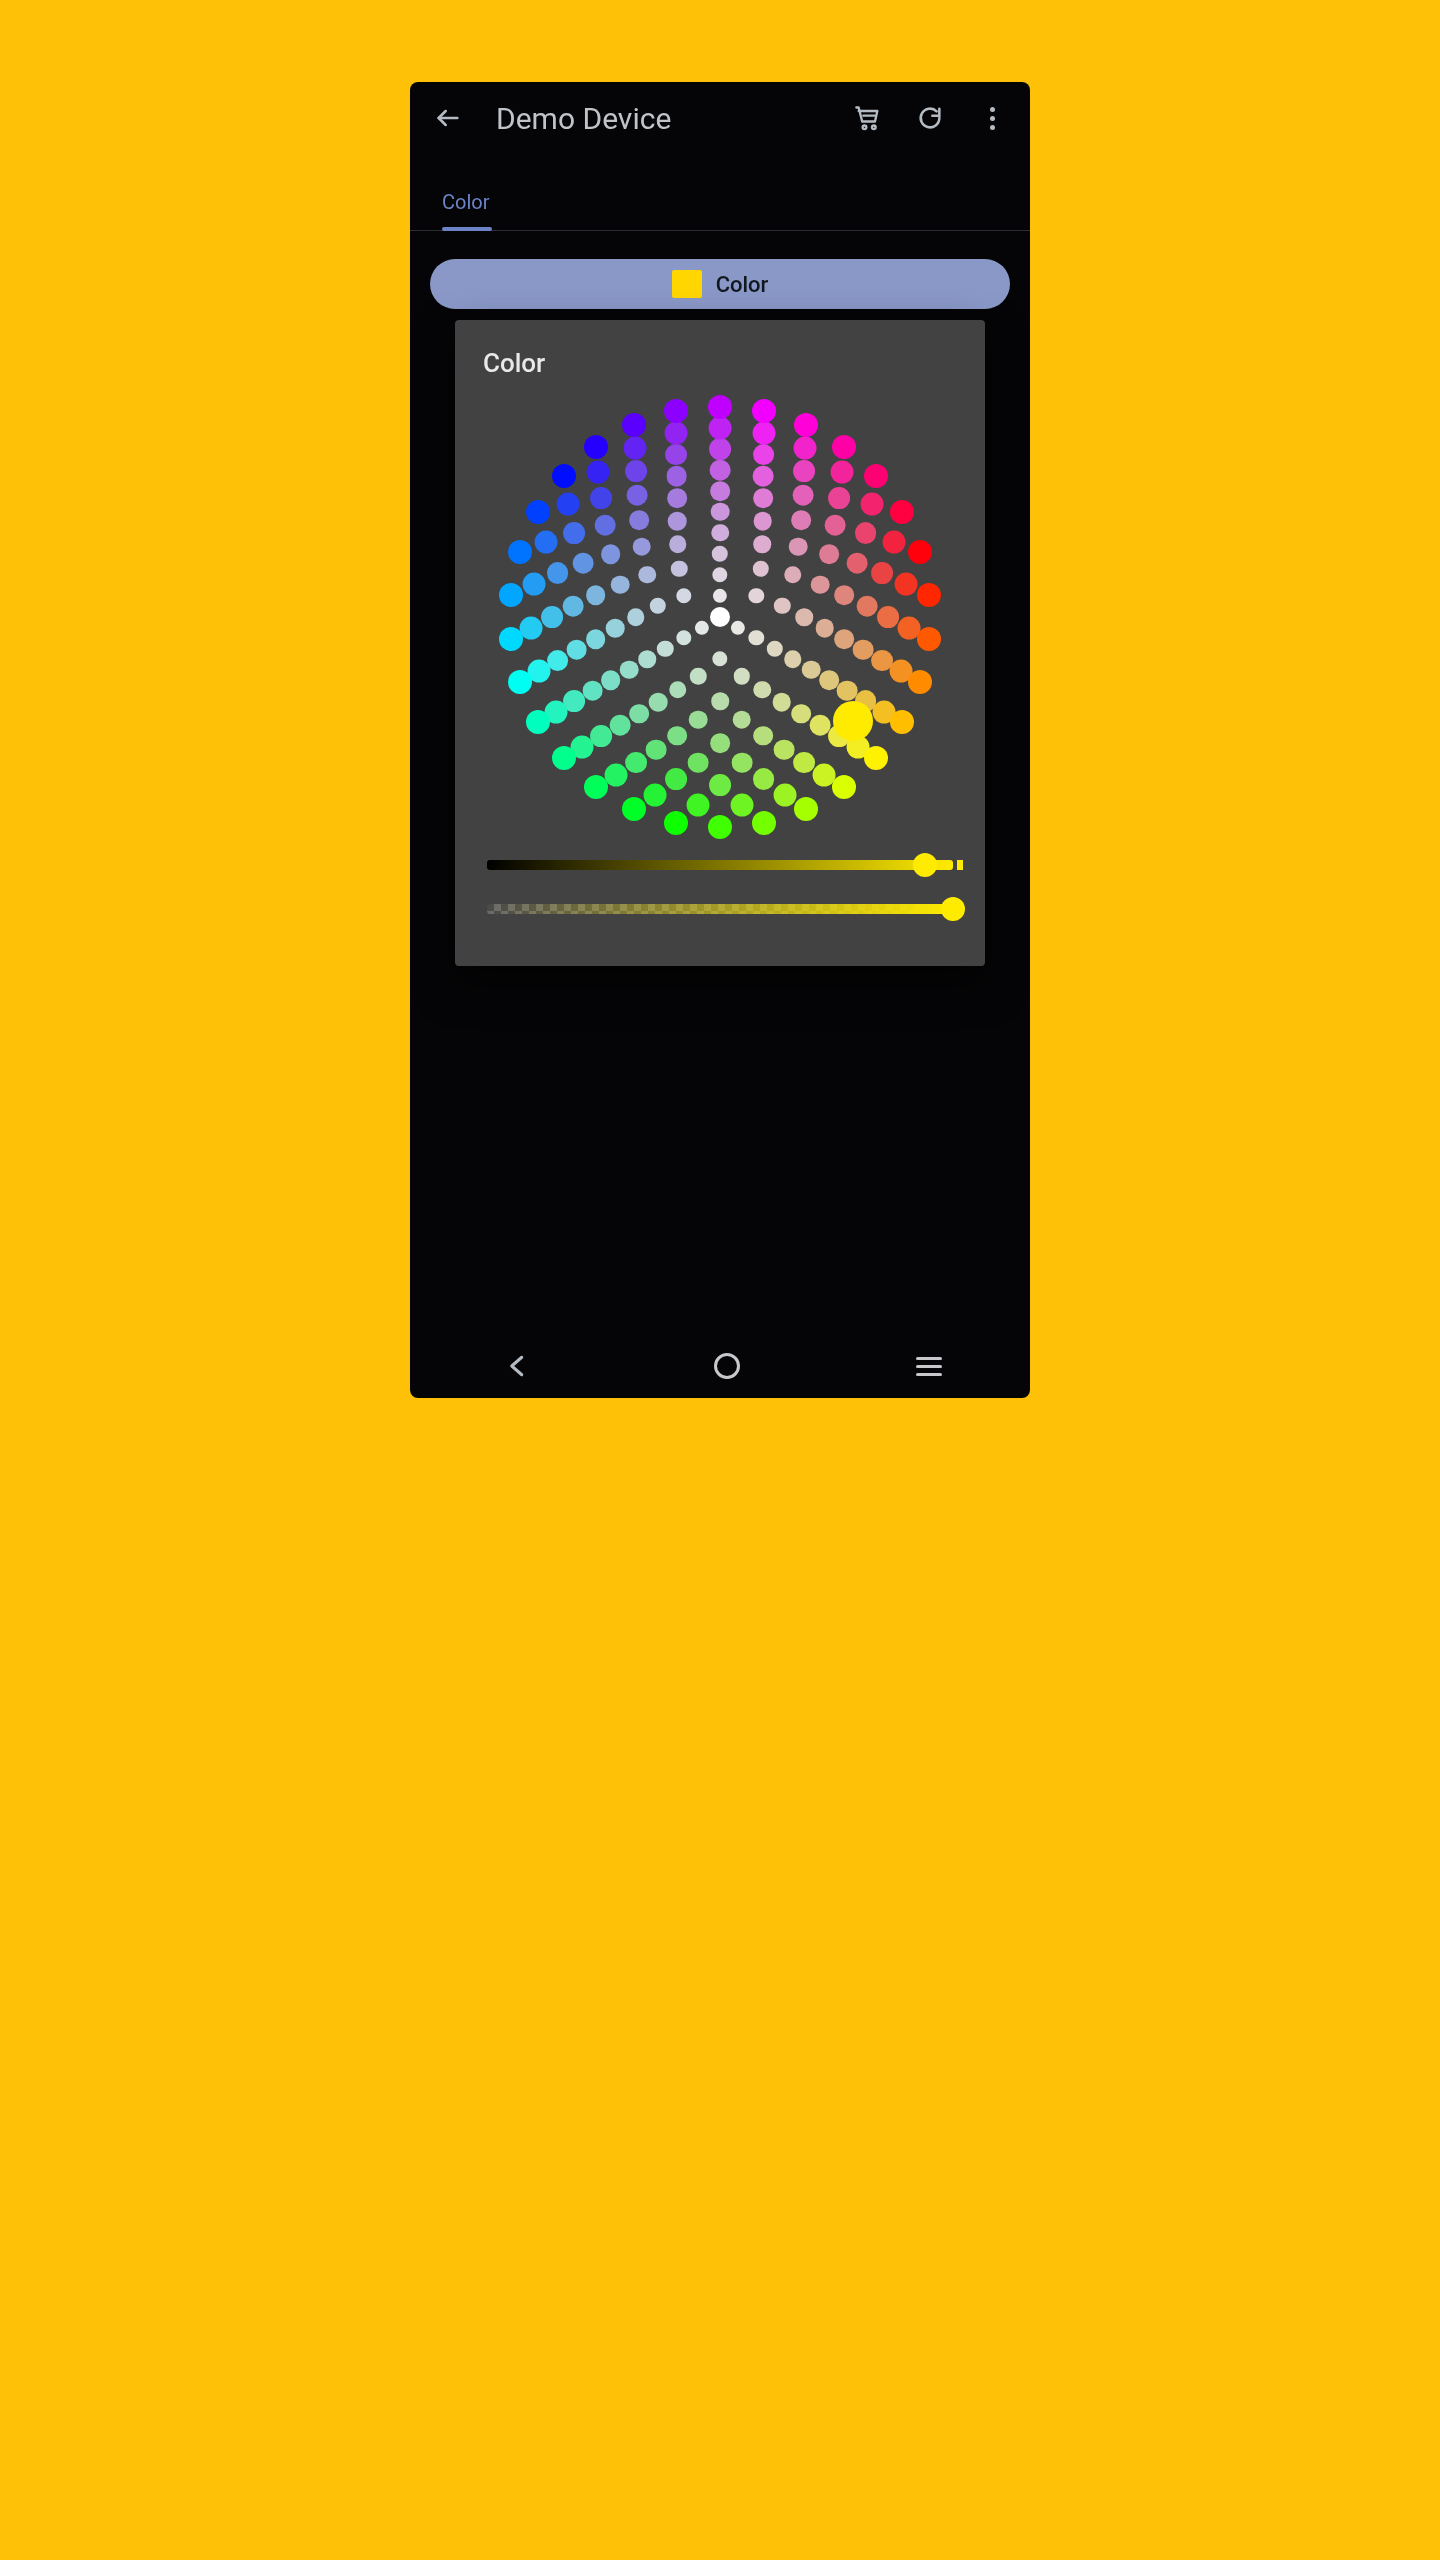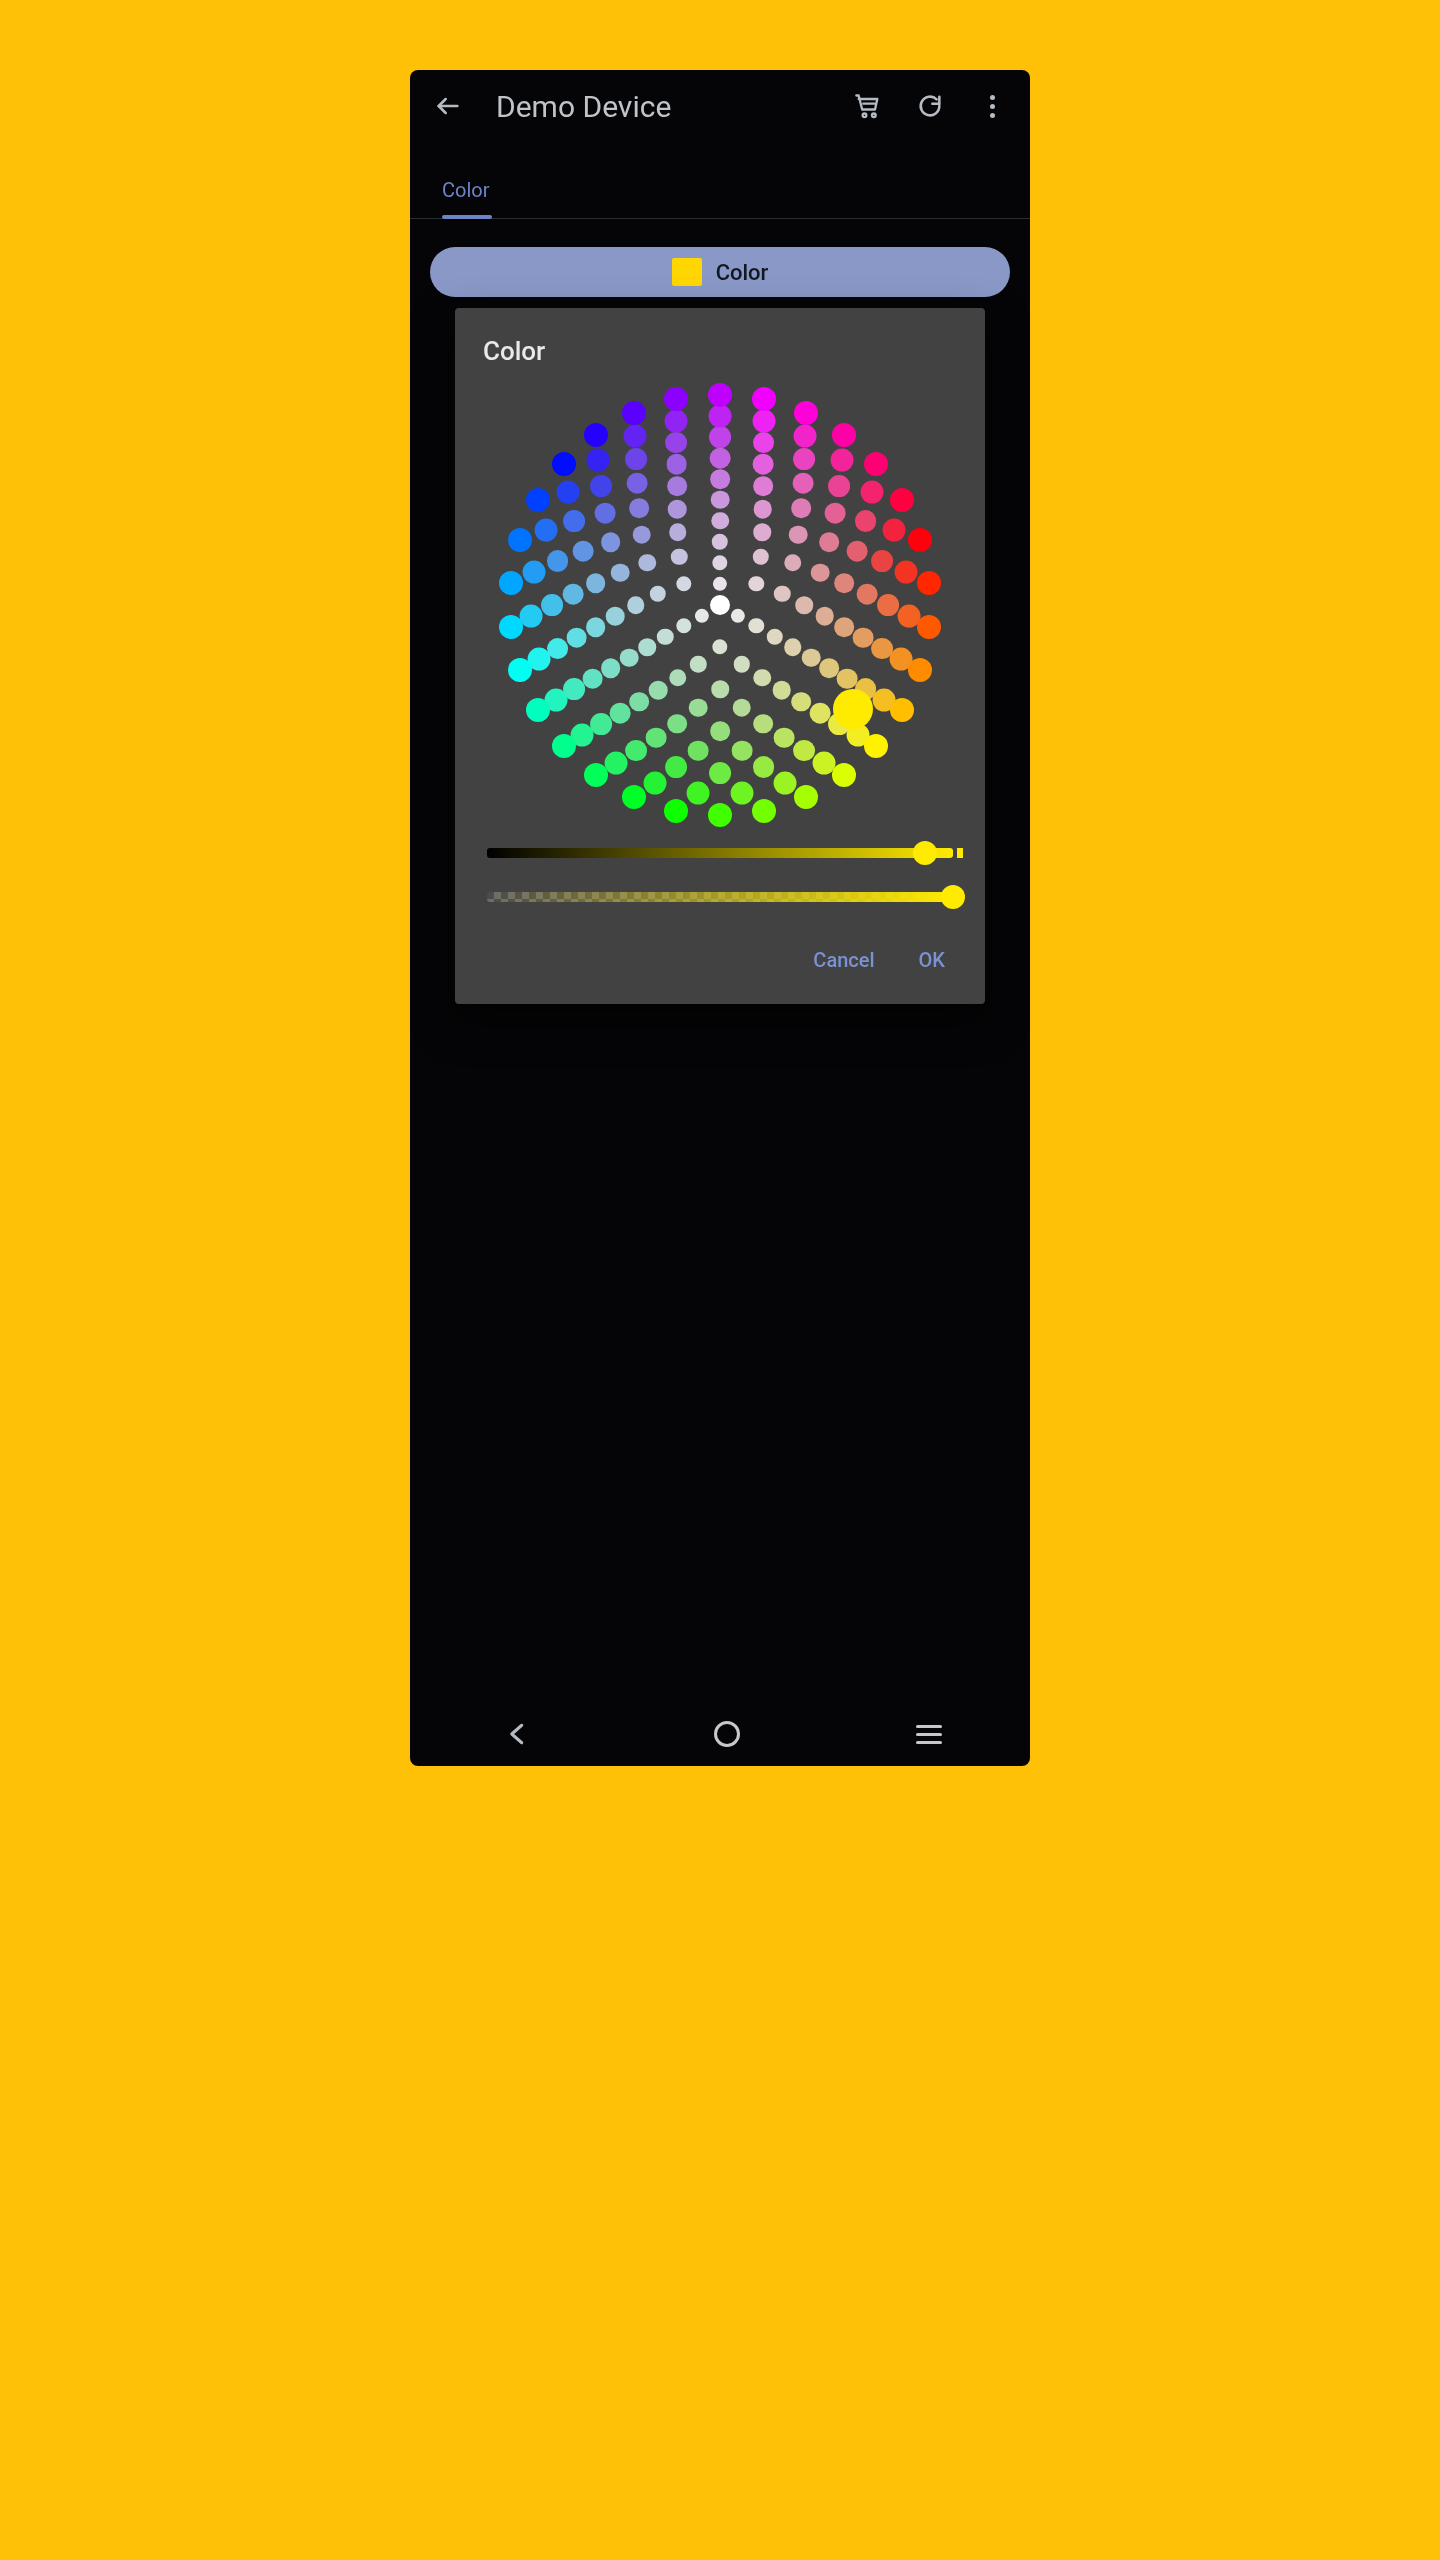--- a/index.html
+++ b/index.html
@@ -7,25 +7,26 @@
   body {
     background: #ffc107;
     display: flex;
     align-items: flex-start;
     justify-content: center;
     font-family: Roboto, "Helvetica Neue", Arial, sans-serif;
     padding: 70px 0;
   }
   .phone {
     width: 620px;
-    height: 1696px;
+    height: 1316px;
     background: #050507;
     border-radius: 8px;
     position: relative;
     overflow: hidden;
+    margin-top: 12px;
   }
   .toolbar {
     height: 72px;
     display: flex;
     align-items: center;
     padding: 0 18px;
     gap: 22px;
   }
   .toolbar .title {
     color: #c0c4c9;
@@ -361,24 +362,20 @@
     </div>
 
     <div class="slider brightness">
       <div class="thumb" id="thumb1" style="left: 94%;"></div>
       <div class="tick"></div>
     </div>
     <div class="slider opacity">
       <div class="thumb" id="thumb2" style="left: 100%;"></div>
     </div>
 
-    <div class="dialog-actions">
-      <div class="btn">Cancel</div>
-      <div class="btn">OK</div>
-    </div>
   </div>
 
   <div class="navbar">
     <div class="icon-btn">
       <svg viewBox="0 0 24 24" fill="none" stroke="currentColor" stroke-width="2.4" stroke-linecap="round" stroke-linejoin="round">
           <polyline points="15 5 7 12 15 19"></polyline>
         </svg>
     </div>
     <div>
         <div class="nav-home"></div>

